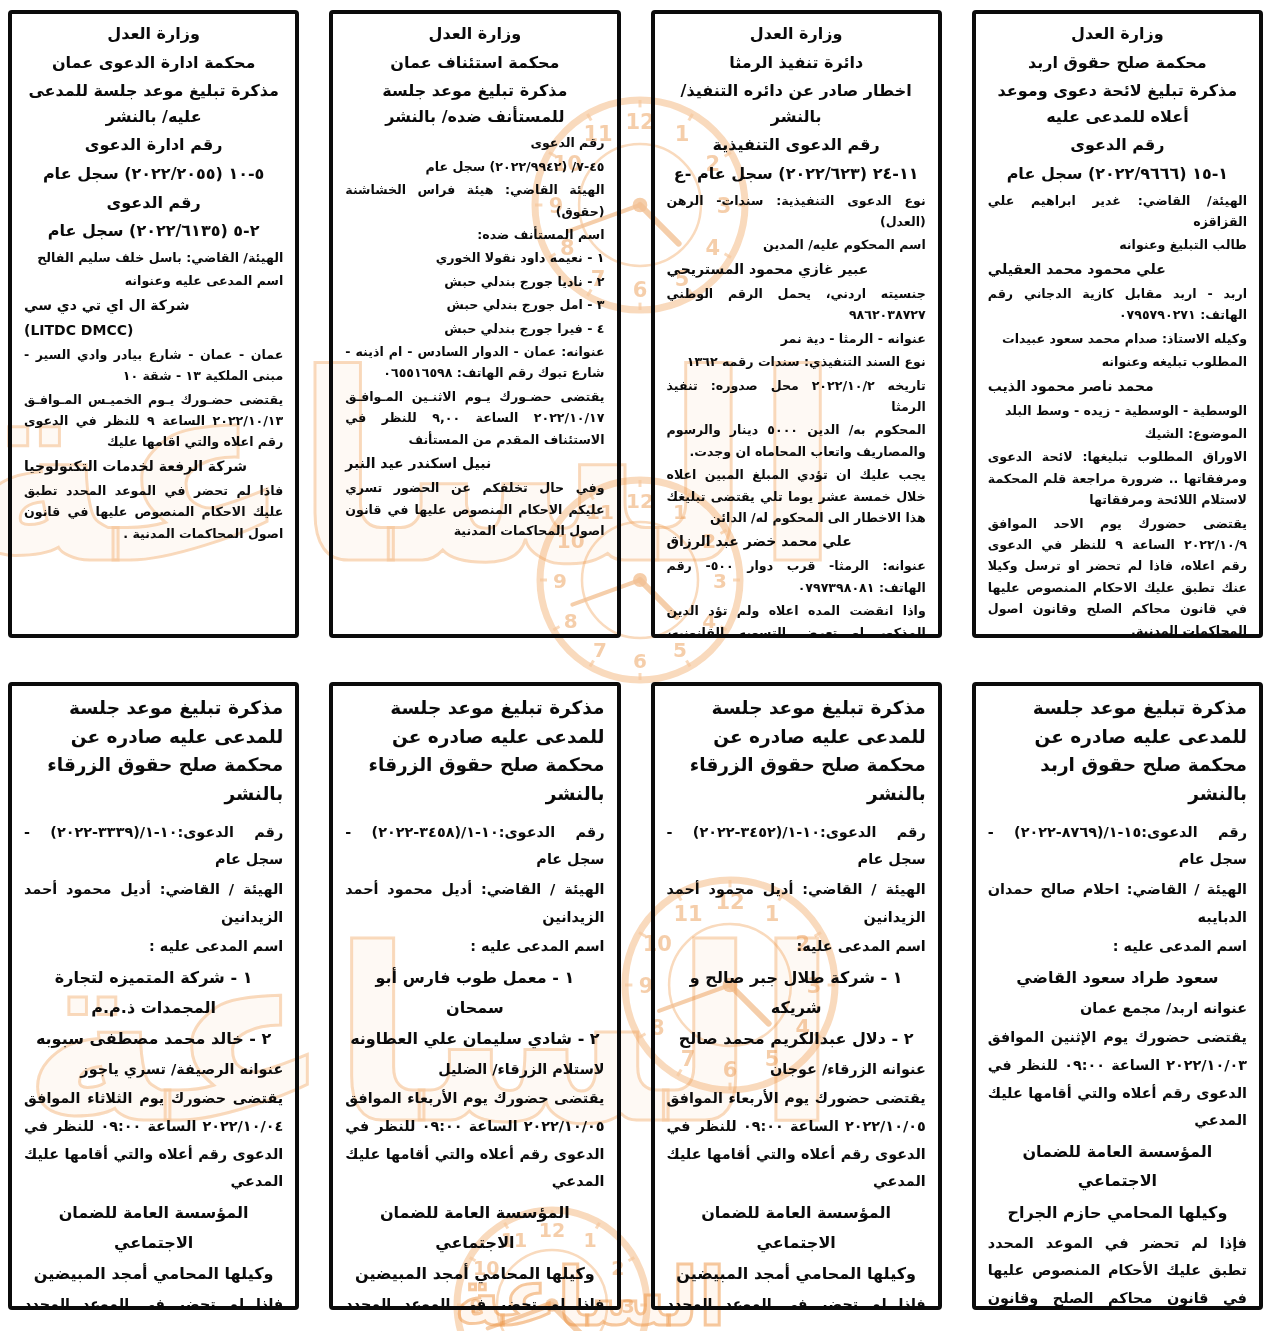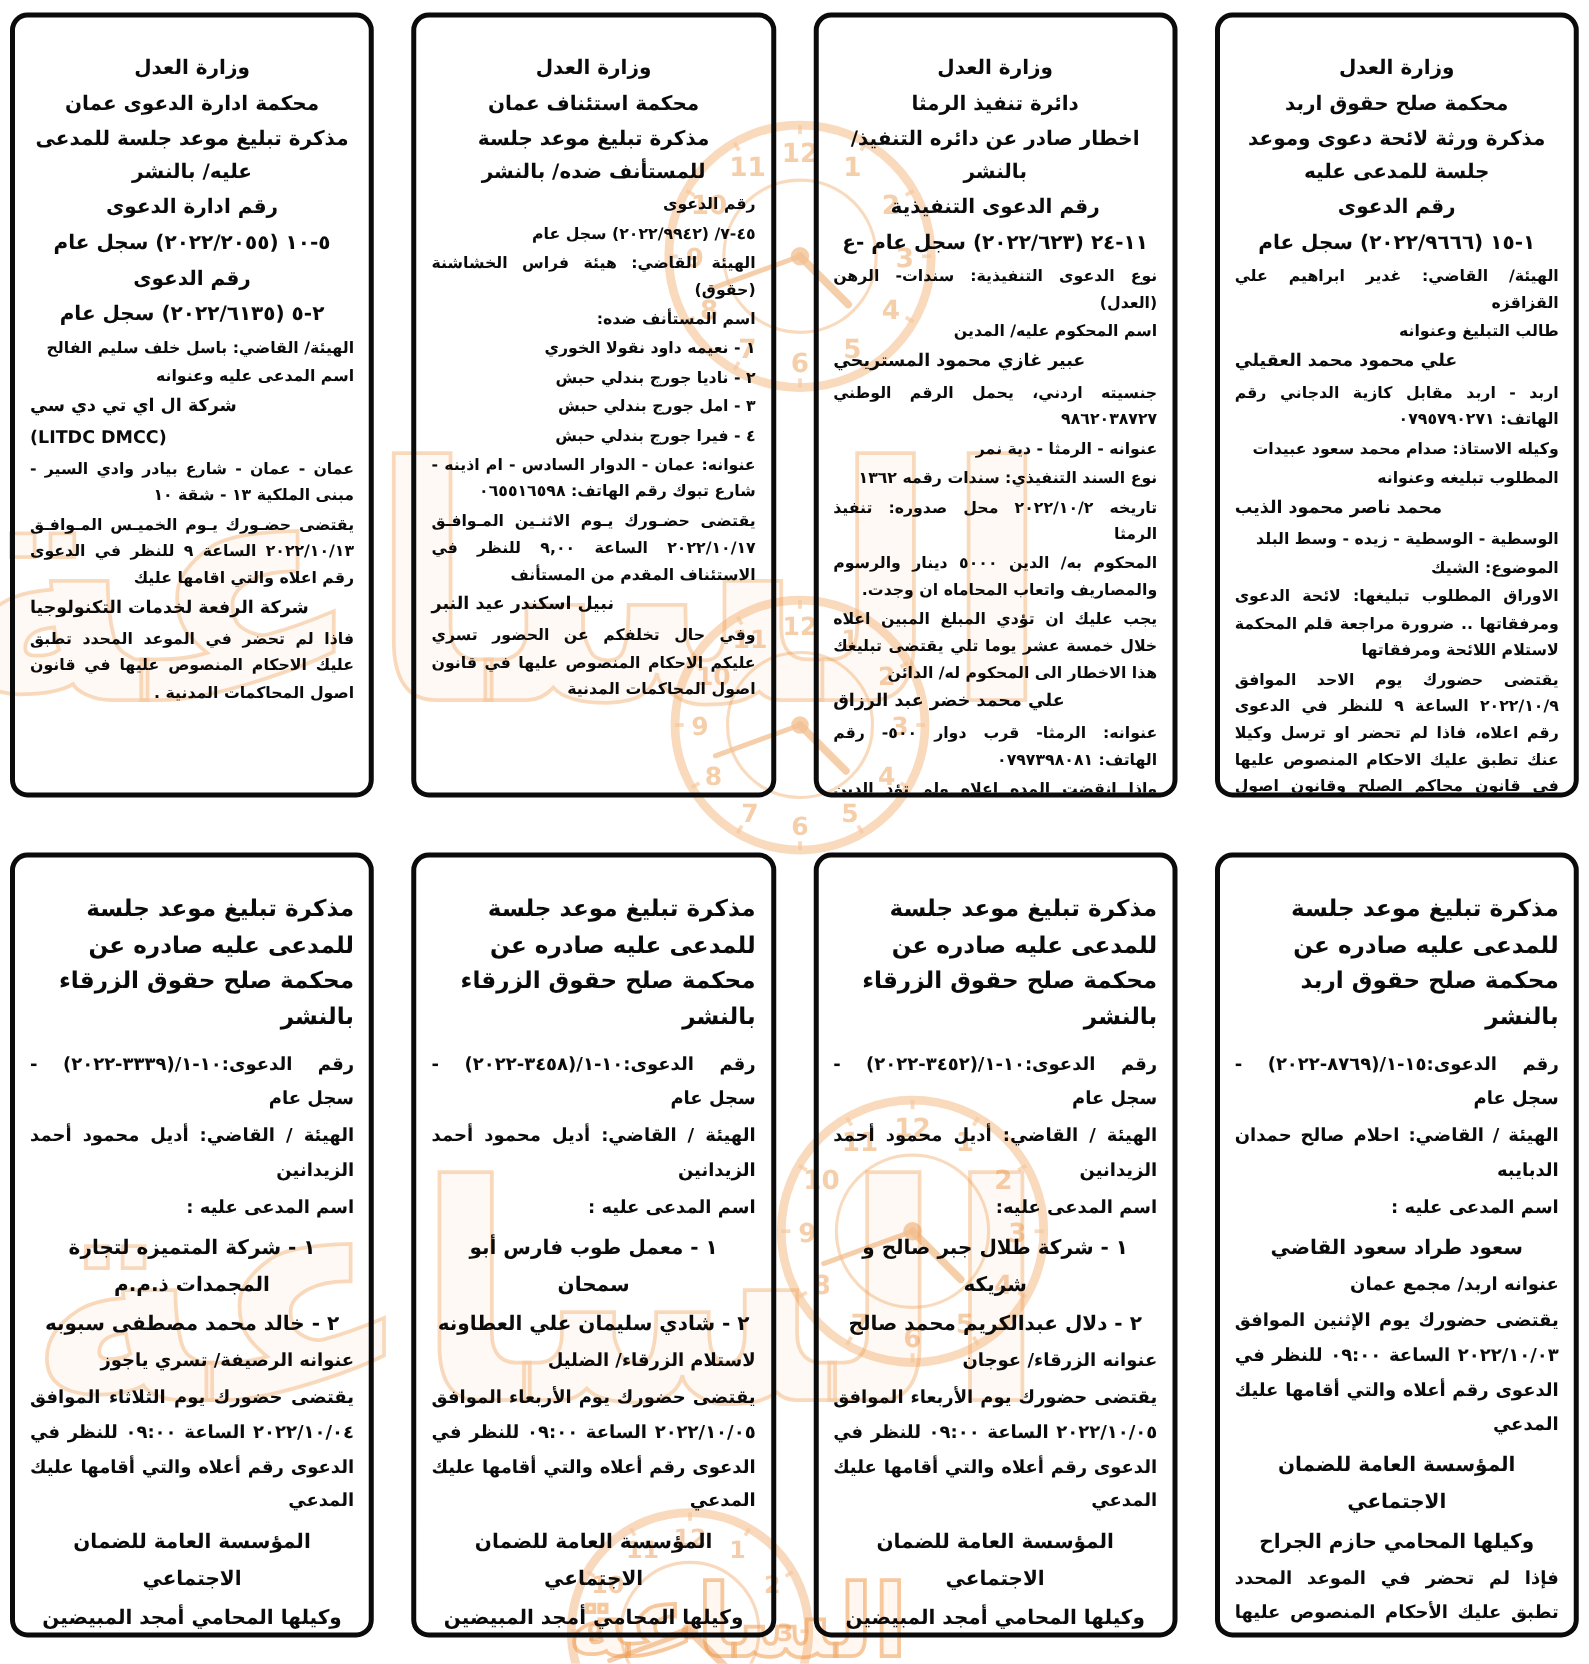--- a/index.html
+++ b/index.html
@@ -12,22 +12,22 @@
     position:absolute;left:0;top:0;width:1271px;height:1331px;
     z-index:0;pointer-events:none;
   }
   #grid{
     position:absolute;left:0;top:0;right:0;z-index:1;direction:rtl;
     display:grid;grid-template-columns:repeat(4,1fr);
     grid-template-rows:628px 628px;column-gap:30px;row-gap:44px;
     padding:10px 8px;
   }
   .notice{
-    border:4px solid #0b0b0b;border-radius:14px;
-    padding:24px 12px;overflow:hidden;background:transparent;
+    border:4px solid #0b0b0b;border-radius:4px;
+    padding:4px 12px;overflow:hidden;background:transparent;
   }
   .notice p{margin:2px 0;}
   .top .h{font-size:16px;font-weight:bold;text-align:center;line-height:1.6;margin:3px 0;}
   .top .b{font-size:12.6px;font-weight:bold;text-align:justify;line-height:1.7;}
   .top .c{font-size:14px;font-weight:bold;text-align:left;line-height:1.65;}
   .bottom .h{font-size:18.5px;font-weight:bold;text-align:right;line-height:1.55;margin:4px 0 10px;}
   .bottom .b{font-size:14.4px;font-weight:bold;text-align:justify;line-height:1.92;}
   .bottom .c{font-size:16px;font-weight:bold;text-align:center;line-height:1.85;}
 </style>
 </head>
@@ -160,21 +160,21 @@
       <line x1="552" y1="1216.65" x2="552" y2="1210" stroke="rgba(238,150,70,0.65)" stroke-width="3"></line>
       <line x1="552" y1="1305" x2="586.9310749906155" y2="1339.9310749906153" stroke="rgba(232,142,62,0.8)" stroke-width="6" stroke-linecap="round"></line>
       <line x1="552" y1="1305" x2="487.72502473824386" y2="1328.3941778034757" stroke="rgba(232,142,62,0.8)" stroke-width="4" stroke-linecap="round"></line>
     </g>
   </svg>
 
 <div id="grid">
     <div class="notice top">
       <p class="h">وزارة العدل</p>
       <p class="h">محكمة صلح حقوق اربد</p>
-      <p class="h">مذكرة ورثة لائحة دعوى وموعد جلسة للمدعى عليه</p>
+      <p class="h">مذكرة تبليغ لائحة دعوى وموعد أعلاه للمدعى عليه</p>
       <p class="h">رقم الدعوى</p>
       <p class="h">١-١٥ (٢٠٢٢/٩٦٦٦) سجل عام</p>
       <p class="b">الهيئة/ القاضي: غدير ابراهيم علي القزاقزه</p>
       <p class="b">طالب التبليغ وعنوانه</p>
       <p class="c">علي محمود محمد العقيلي</p>
       <p class="b">اربد - اربد مقابل كازية الدجاني رقم الهاتف: ٠٧٩٥٧٩٠٢٧١</p>
       <p class="b">وكيله الاستاذ: صدام محمد سعود عبيدات</p>
       <p class="b">المطلوب تبليغه وعنوانه</p>
       <p class="c">محمد ناصر محمود الذيب</p>
       <p class="b">الوسطية - الوسطية - زيده - وسط البلد</p>

